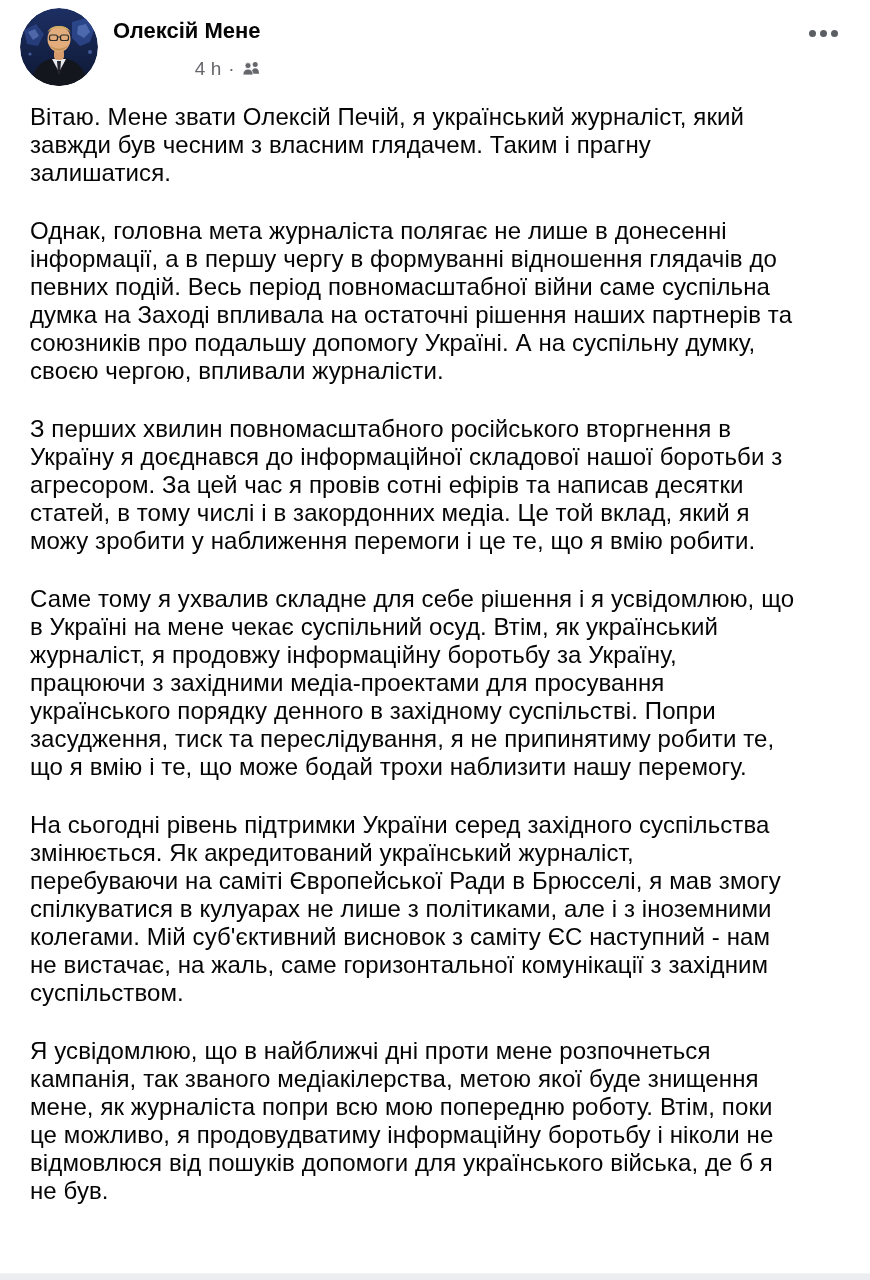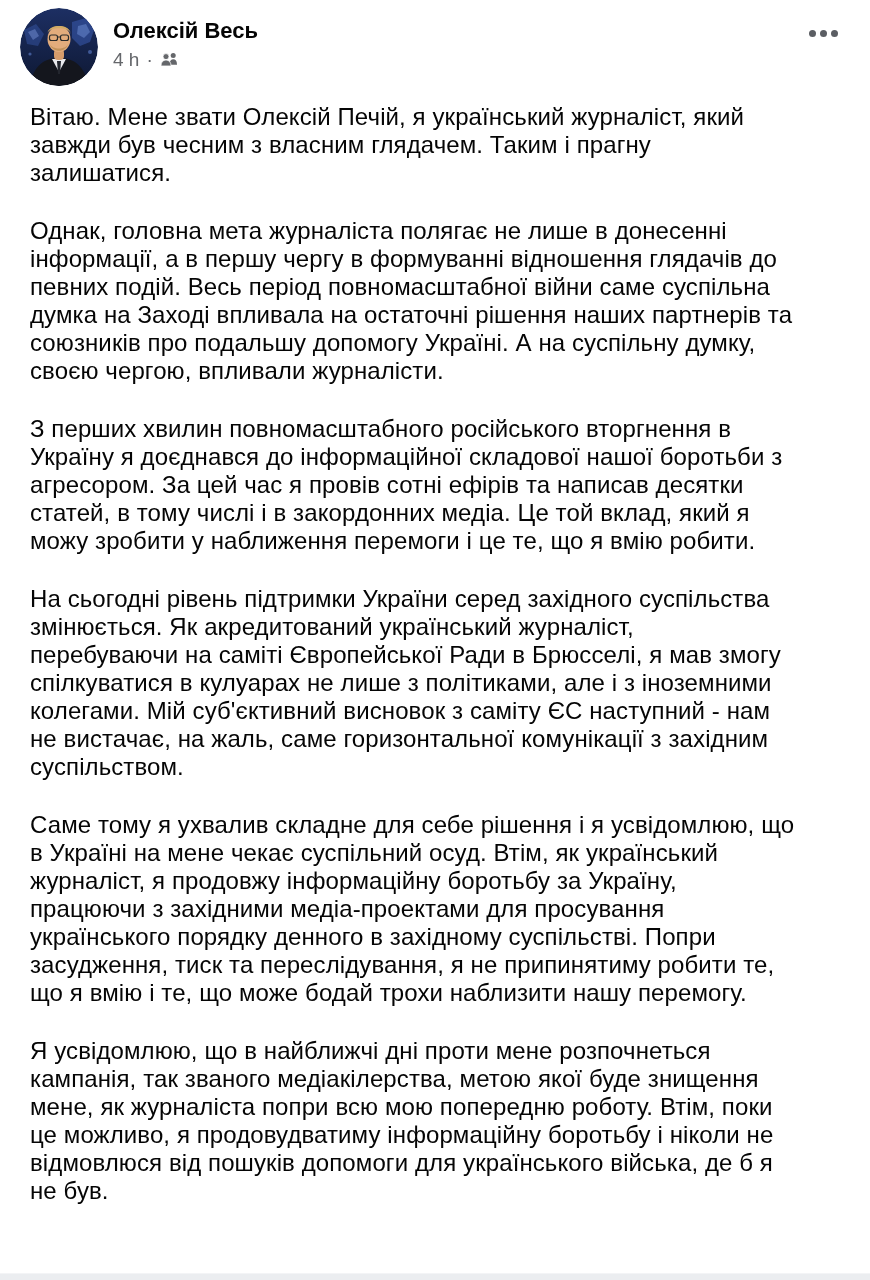--- a/index.html
+++ b/index.html
@@ -36,22 +36,23 @@
     color: #050505;
     line-height: 1.25;
     cursor: pointer;
   }
   .meta-row {
     display: flex;
     align-items: center;
     gap: 7px;
     color: #65676B;
     font-size: 19px;
-    margin-top: 5px;
+    margin-top: 14px;
     line-height: 1;
+    justify-content: flex-end;
   }
   .meta-row .sep { color: #65676B; }
   .friends-icon { display: inline-flex; align-items: center; }
   .more-button {
     margin-left: auto;
     background: none;
     border: none;
     padding: 22px 18px;
     display: flex;
     gap: 4px;
@@ -128,21 +129,21 @@
           <path d="M27.5 24 C31 16 47 16 50.5 24 C47 19 31 19 27.5 24 Z" fill="#d1ab66"></path>
 
           <rect x="29.5" y="27" width="8" height="5.5" rx="2" fill="none" stroke="#2b2b2b" stroke-width="1.2"></rect>
           <rect x="40.5" y="27" width="8" height="5.5" rx="2" fill="none" stroke="#2b2b2b" stroke-width="1.2"></rect>
           <line x1="37.5" y1="29" x2="40.5" y2="29" stroke="#2b2b2b" stroke-width="1.2"></line>
         </g>
       </svg>
     </div>
 
     <div class="header-text">
-      <div class="author-name">Олексій Весь</div>
+      <div class="author-name">Олексій Мене</div>
       <div class="meta-row">
         <span>4 h</span>
         <span class="sep">·</span>
         <span class="friends-icon">
           <svg width="19" height="17" viewBox="0 0 19 17" fill="#65676B">
             <circle cx="13.2" cy="4.6" r="2.5"></circle>
             <path d="M9.6 13.2c0-3 1.6-4.9 3.7-4.9s3.7 1.9 3.7 4.9v0.6H9.6z"></path>
             <circle cx="6" cy="5.6" r="3" stroke="#ffffff" stroke-width="0.8"></circle>
             <path d="M1 14.6c0-3.4 2.1-5.6 5-5.6s5 2.2 5 5.6v0.4H1z" stroke="#ffffff" stroke-width="0.8"></path>
           </svg>
@@ -168,34 +169,34 @@
 інформації, а в першу чергу в формуванні відношення глядачів до
 певних подій.  Весь період повномасштабної війни саме суспільна
 думка на Заході впливала на остаточні рішення наших партнерів та
 союзників про подальшу допомогу Україні. А на суспільну думку,
 своєю чергою, впливали журналісти.</p>
     <p>З перших хвилин повномасштабного російського вторгнення в
 Україну я доєднався до інформаційної складової нашої боротьби з
 агресором. За цей час я провів сотні ефірів та написав десятки
 статей, в тому числі і в закордонних медіа. Це той вклад, який я
 можу зробити у наближення перемоги і це те, що я вмію робити.</p>
+    <p>Саме тому я ухвалив складне для себе рішення і я усвідомлюю, що
+в Україні на мене чекає суспільний осуд. Втім, як український
+журналіст, я продовжу інформаційну боротьбу за Україну,
+працюючи з західними медіа-проектами для просування
+українського порядку денного в західному суспільстві. Попри
+засудження, тиск та переслідування, я не припинятиму робити те,
+що я вмію і те, що може бодай трохи наблизити нашу перемогу.</p>
     <p>На сьогодні рівень підтримки України серед західного суспільства
 змінюється. Як акредитований український журналіст,
 перебуваючи на саміті Європейської Ради в Брюсселі, я мав змогу
 спілкуватися в кулуарах не лише з політиками, але і з іноземними
 колегами. Мій суб'єктивний висновок з саміту ЄС наступний - нам
 не вистачає, на жаль, саме горизонтальної комунікації з західним
 суспільством.</p>
-    <p>Саме тому я ухвалив складне для себе рішення і я усвідомлюю, що
-в Україні на мене чекає суспільний осуд. Втім, як український
-журналіст, я продовжу інформаційну боротьбу за Україну,
-працюючи з західними медіа-проектами для просування
-українського порядку денного в західному суспільстві. Попри
-засудження, тиск та переслідування, я не припинятиму робити те,
-що я вмію і те, що може бодай трохи наблизити нашу перемогу.</p>
     <p>Я усвідомлюю, що в найближчі дні проти мене розпочнеться
 кампанія, так званого медіакілерства, метою якої буде знищення
 мене, як журналіста попри всю мою попередню роботу. Втім, поки
 це можливо, я продовудватиму інформаційну боротьбу і ніколи не
 відмовлюся від пошуків допомоги для українського війська, де б я
 не був.</p>
   </div>
 
   <div class="bottom-strip"></div>
 

